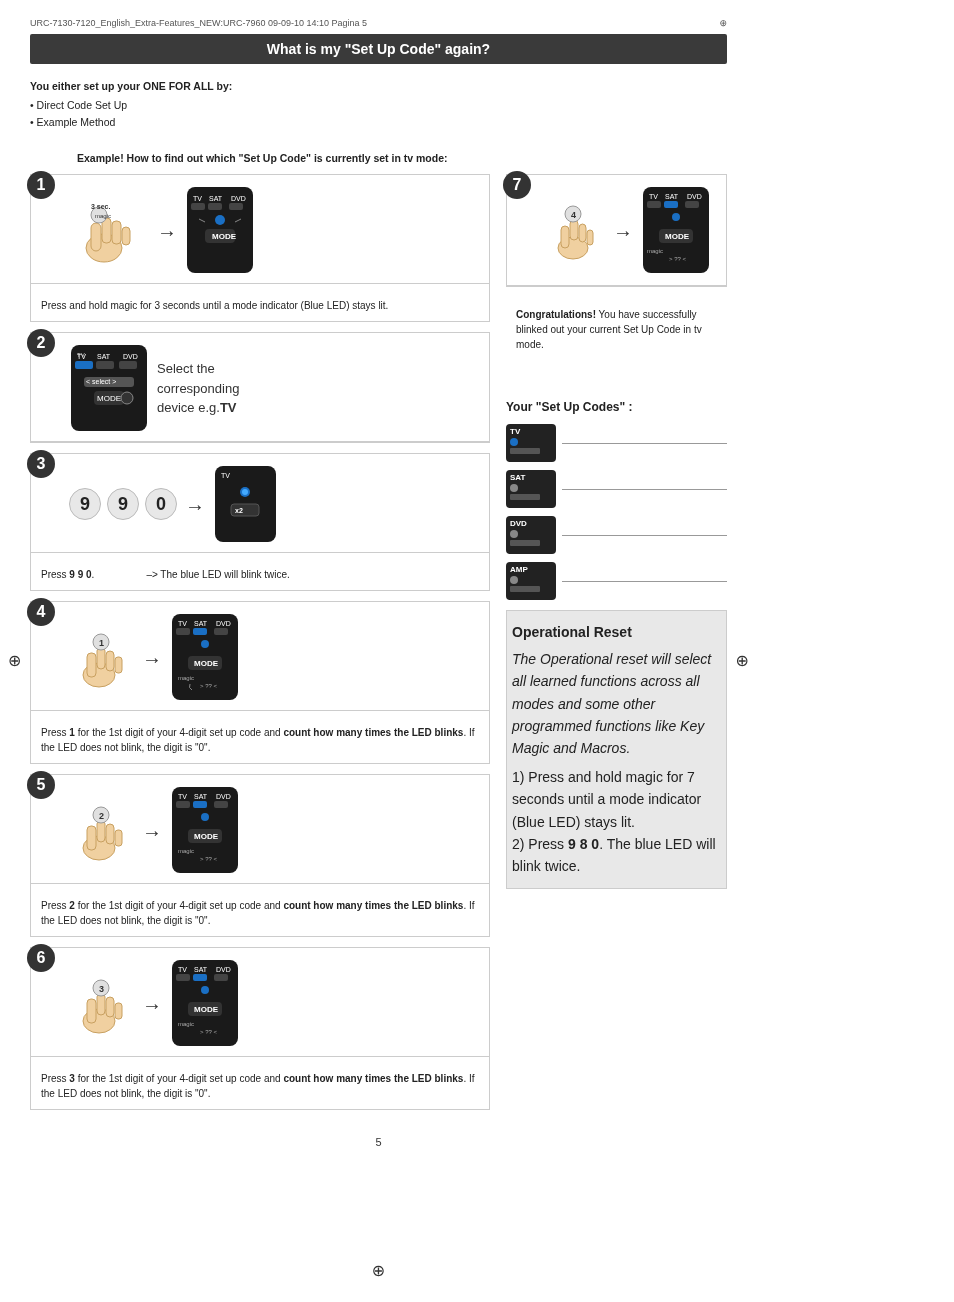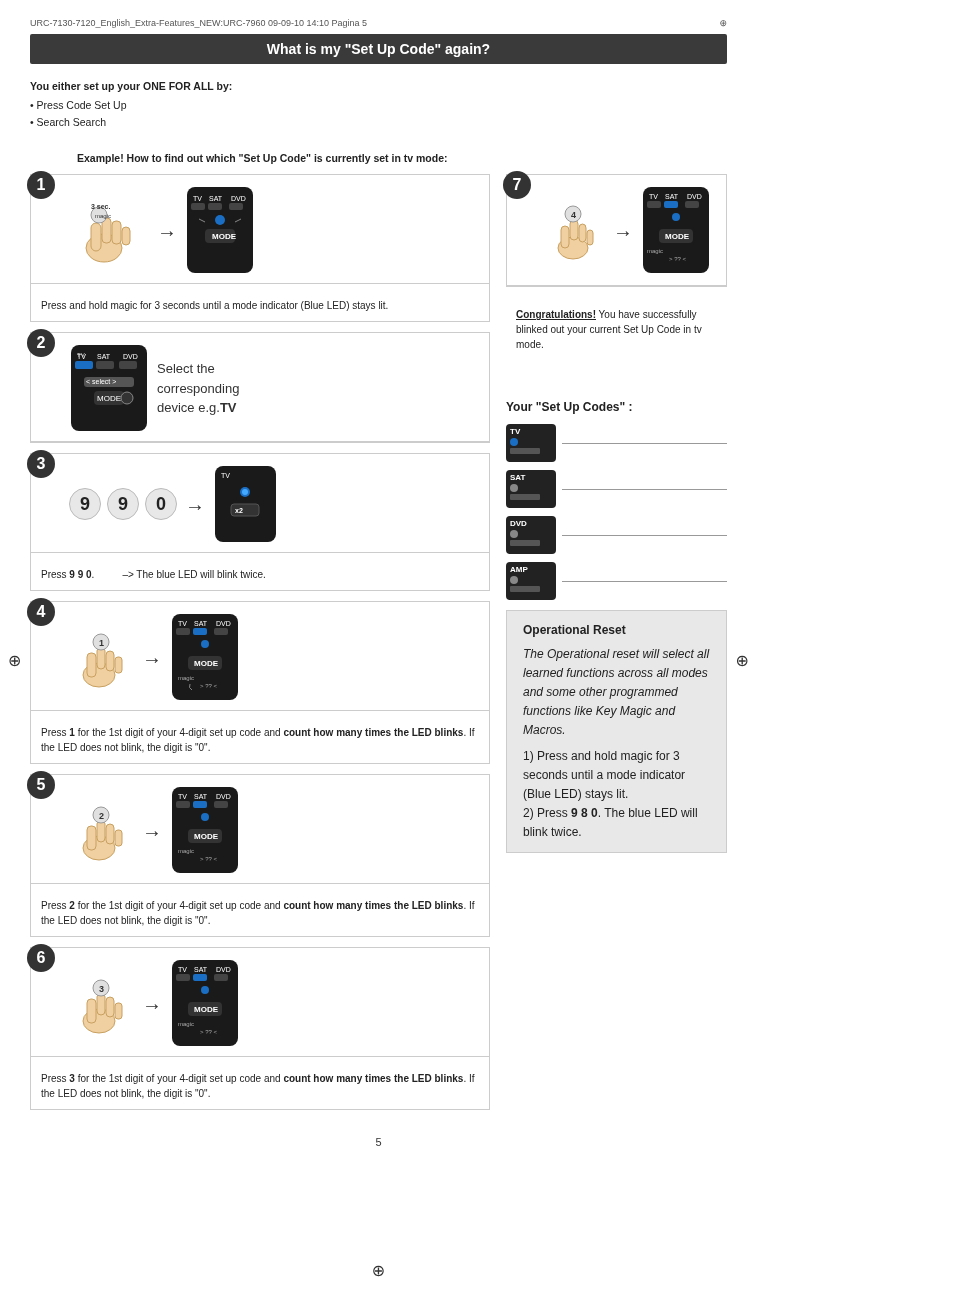--- a/index.html
+++ b/index.html
@@ -189,23 +189,23 @@
     .device-code-line {
       flex: 1;
       height: 1px;
       background: #999;
     }
 
     
     .operational-reset-box {
       background: #e8e8e8;
       border: 1px solid #ccc;
-      padding: 10px 16px;
+      padding: 10px 5px;
       margin-top: 10px;
-      font-size: 12px;
+      font-size: 14px;
       line-height: 1.6;
     }
     .operational-reset-title {
       font-weight: bold;
       margin-bottom: 4px;
     }
     .operational-reset-italic {
       font-style: italic;
       margin-bottom: 6px;
     }
@@ -243,21 +243,20 @@
     }
 
     
     .congrats-text {
       font-size: 10px;
       line-height: 1.5;
       padding: 8px 10px;
     }
     .congrats-text b {
       font-weight: bold;
-      text-decoration: underline;
     }
 
     .step-right-inner {
       display: flex;
       align-items: flex-start;
       padding: 10px;
       gap: 10px;
     }
 
     .divider-line {
@@ -284,22 +283,22 @@
   </div>
 
   
   <div class="title-bar">
     <span>What is my "Set Up Code" again?</span>
   </div>
 
   
   <div class="intro-section">
     <div class="intro-title">You either set up your ONE FOR ALL by:</div>
-    <div>• Press Code Set Up</div>
-    <div>• Search Search</div>
+    <div>• Direct Code Set Up</div>
+    <div>• Example Method</div>
   </div>
 
   <br>
 
   
   <div class="example-label">Example! How to find out which "Set Up Code" is currently set in tv mode:</div>
 
   
   <div class="main-content">
 
@@ -387,21 +386,21 @@
               <rect x="2" y="2" width="61" height="76" rx="8" fill="#1a1a1a"></rect>
               <text x="8" y="14" font-size="7" fill="white" font-family="Arial">TV</text>
               <circle cx="32" cy="28" r="5" fill="#1a6fc4"></circle>
               <circle cx="32" cy="28" r="3" fill="#4af"></circle>
               <rect x="18" y="40" width="28" height="12" rx="3" fill="#333" stroke="#555"></rect>
               <text x="22" y="49" font-size="7" fill="white" font-family="Arial" font-weight="bold">x2</text>
             </svg>
           </div>
         </div>
         <hr class="divider-line">
-        <div class="step-description" style="display:flex; gap:28px;">
+        <div class="step-description" style="display:flex; gap:52px;">
           <span>Press <b>9 9 0</b>.</span>
           <span>–&gt; The blue LED will blink twice.</span>
         </div>
       </div>
 
       <div class="step-block">
         <div class="step-number">4</div>
         <div class="step-inner">
           <div class="step-illustration">
             <svg width="65" height="65" viewBox="0 0 65 65">
@@ -597,21 +596,21 @@
           <div class="device-led-dot" style="background:#888;"></div>
           <div style="width:30px; height:6px; background:#555; margin-top:2px; border-radius:1px;"></div>
         </div>
         <div class="device-code-line"></div>
       </div>
 
       
       <div class="operational-reset-box">
         <div class="operational-reset-title">Operational Reset</div>
         <div class="operational-reset-italic">The Operational reset will select all learned functions across all modes and some other programmed functions like Key Magic and Macros.</div>
-        <div>1)  Press and hold magic for 3 seconds until a mode indicator (Blue LED) stays lit.</div>
+        <div>1)  Press and hold magic for 7 seconds until a mode indicator (Blue LED) stays lit.</div>
         <div>2)  Press <b>9 8 0</b>. The blue LED will blink twice.</div>
       </div>
 
     </div>
 
   </div>
 
   
   <div class="page-number">5</div>
 

